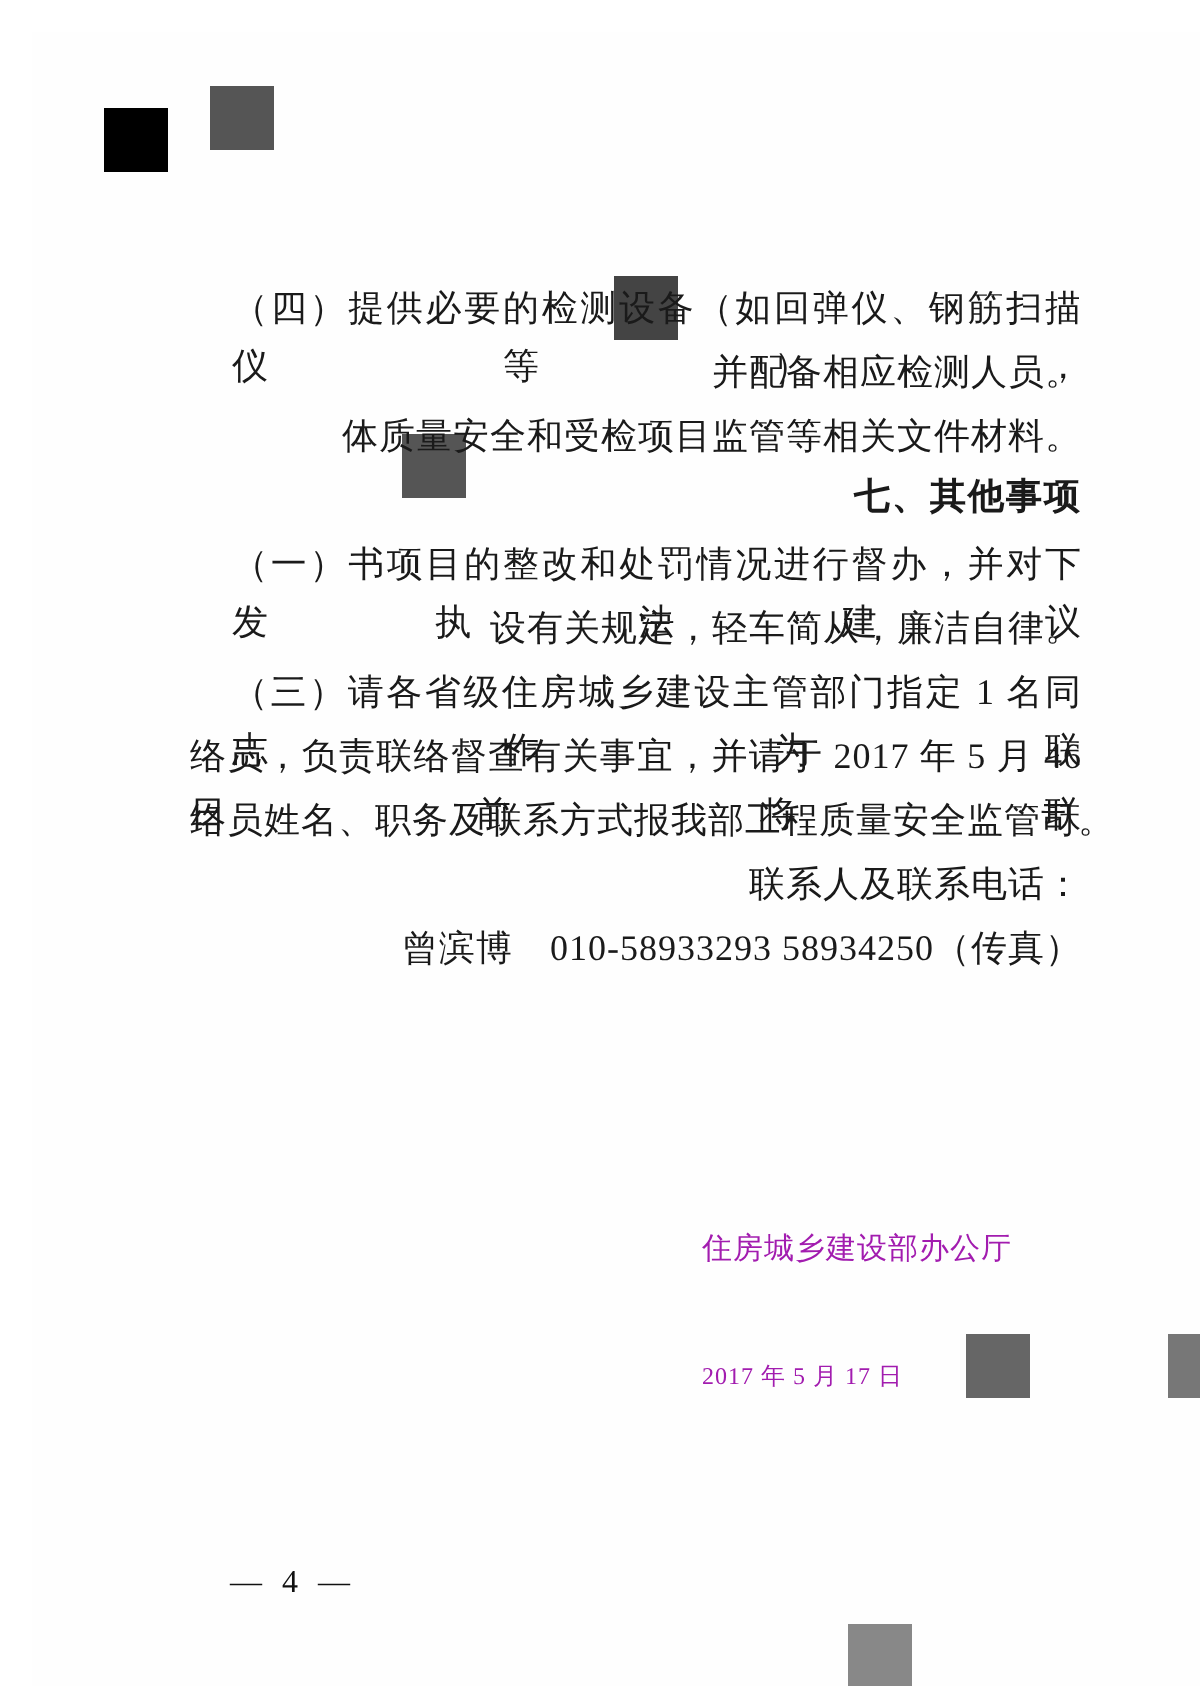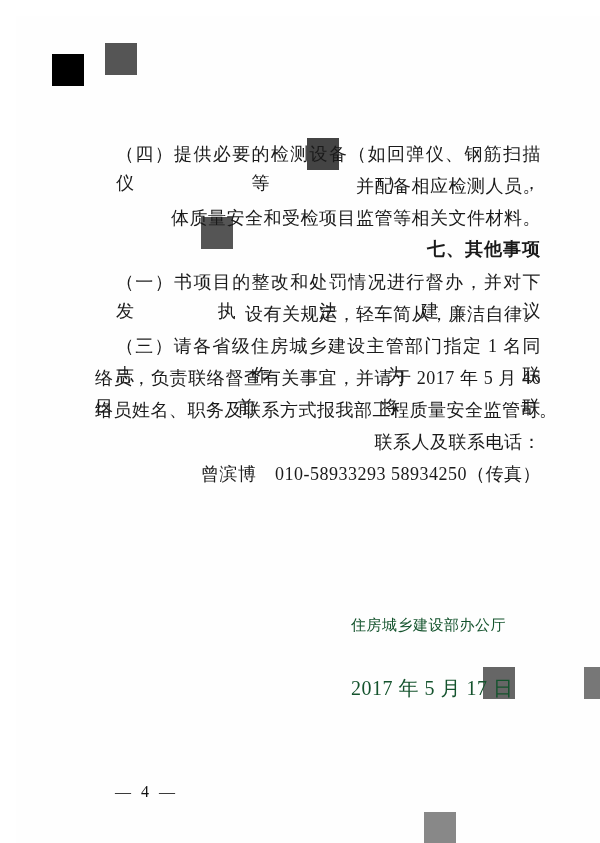--- a/index.html
+++ b/index.html
@@ -46,31 +46,31 @@
     font-weight: bold;
     letter-spacing: 1px;
   }
   
   .signature-block {
     position: absolute;
     left: 303px;
     top: 568px;
     width: 160px;
     text-align: center;
-    color: #14532d;
+    color: #a21caf;
   }
   .signature-org {
     font-size: 15px;
     line-height: 18px;
     letter-spacing: 0.5px;
     white-space: nowrap;
   }
   .signature-date {
     margin-top: 13px;
-    font-size: 20px;
+    font-size: 12px;
     line-height: 18px;
     letter-spacing: 0.5px;
     white-space: nowrap;
     text-align: center;
   }
   
   .page-footer {
     position: absolute;
     left: 83px;
     top: 751px;

